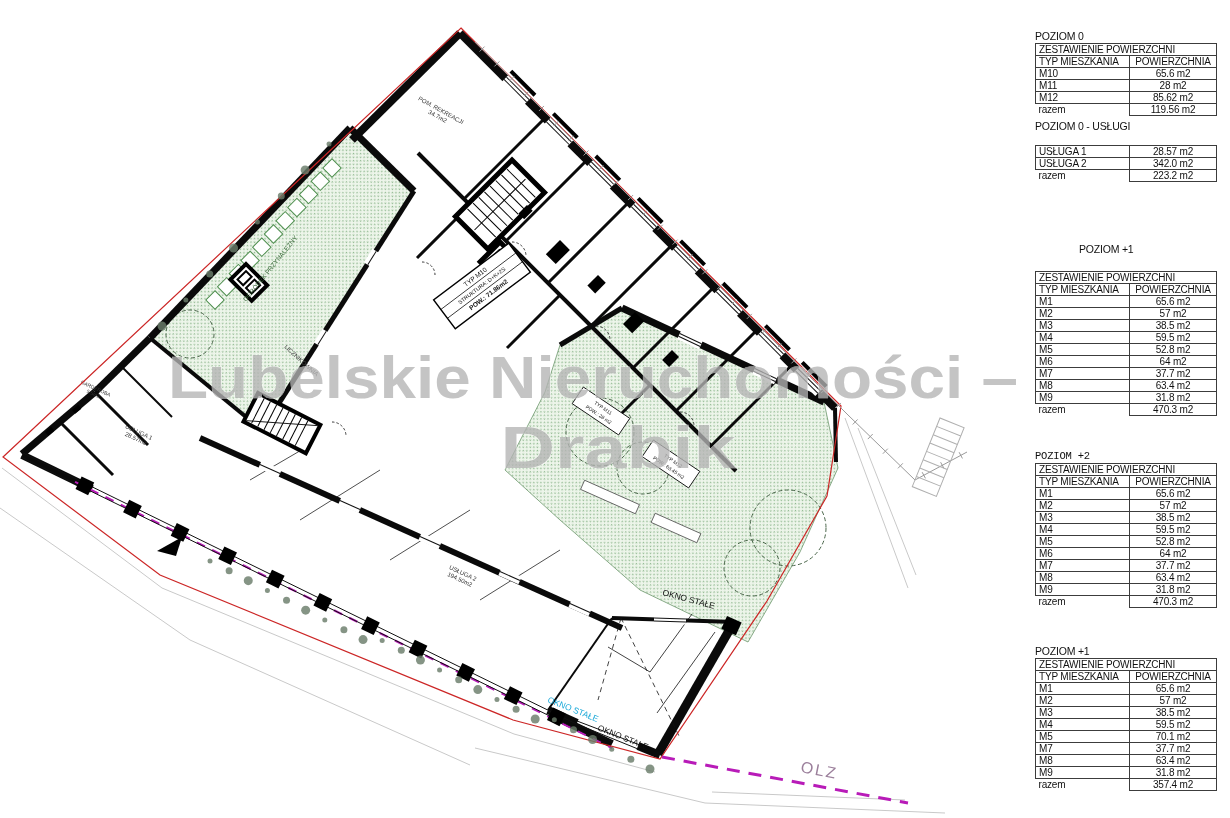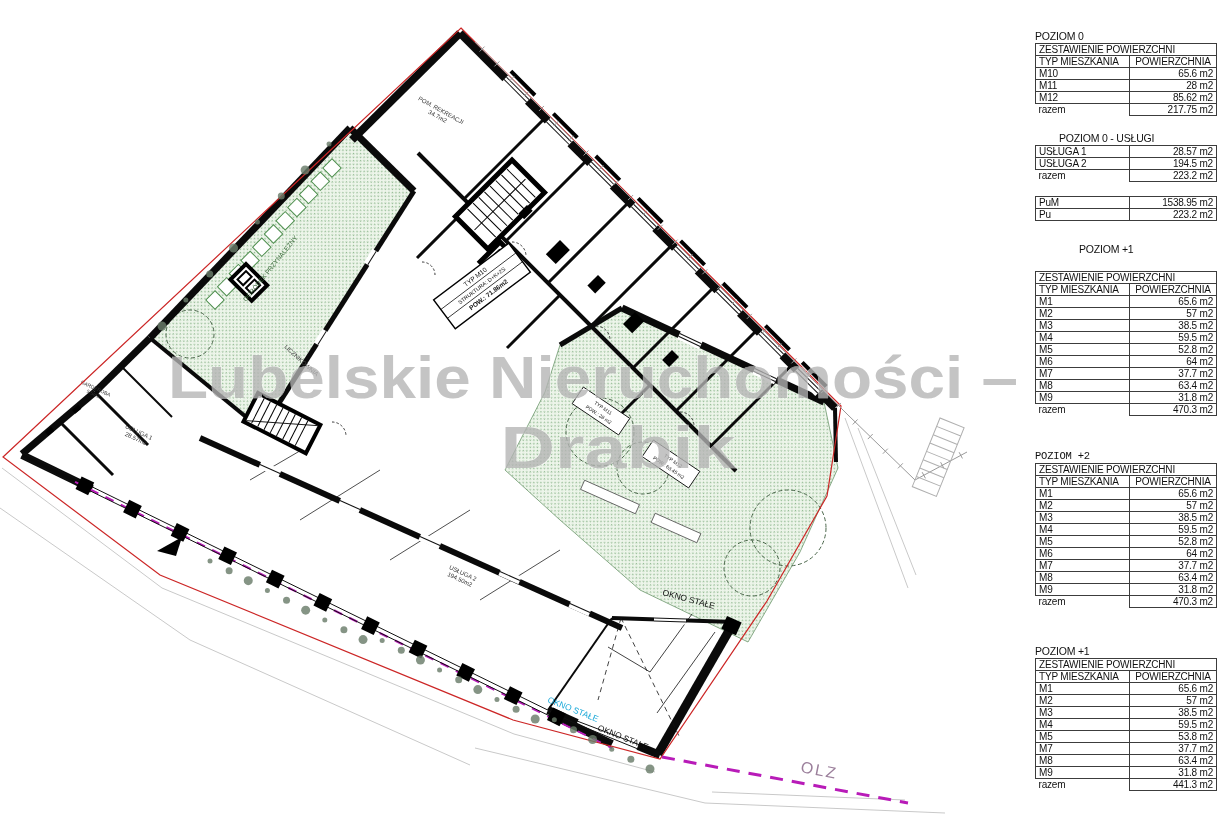--- a/index.html
+++ b/index.html
@@ -2,21 +2,21 @@
 <html><head>
 <meta charset="utf-8">
 <style>
   html,body{margin:0;padding:0}
   body{width:1230px;height:818px;background:#fff;font-family:"Liberation Sans",sans-serif;position:relative;overflow:hidden}
   #plan{position:absolute;left:0;top:0}
   #tables{position:absolute;left:1035px;top:0;width:190px;height:632px}
   .tbl-title{position:absolute;left:0;font-size:10.5px;color:#111;white-space:nowrap;letter-spacing:-0.2px}
   table.area{position:absolute;left:0;border-collapse:collapse;table-layout:fixed;width:181px;font-size:10px;color:#111;letter-spacing:-0.2px}
   table.area td{border:1px solid #3c3c3c;height:10px;padding:0 3px;overflow:hidden;white-space:nowrap;font-weight:400}
-  table.area td.val{text-align:right}
+  table.area td.val{text-align:center}
   table.area td.colv{text-align:center}
   table.area tr.total td.lbl{border:none}
   svg text{user-select:none}
 </style>
 </head>
 <body>
 
 <svg id="plan" width="1030" height="818" viewBox="0 0 1030 818" xmlns="http://www.w3.org/2000/svg">
   <defs>
     <pattern id="ghatch" width="5" height="5" patternUnits="userSpaceOnUse" patternTransform="rotate(45)">
@@ -503,57 +503,41 @@
         <tr>
           <td>M11</td>
           <td class="val">28 m2</td>
         </tr>
         <tr>
           <td>M12</td>
           <td class="val">85.62 m2</td>
         </tr>
         <tr class="total">
           <td class="lbl">razem</td>
-          <td class="val">217.75 m2</td>
+          <td class="val">119.56 m2</td>
         </tr>
       </tbody>
     </table>
-    <div class="tbl-title" style="top: 132px; margin-left: 24px;">POZIOM 0 - USŁUGI</div>
+    <div class="tbl-title" style="top: 120px;">POZIOM 0 - USŁUGI</div>
     <table class="area" style="top: 145px;">
       <colgroup>
         <col style="width: 94px;">
         <col style="width: 87px;">
       </colgroup>
       <tbody>
         <tr>
           <td>USŁUGA 1</td>
           <td class="val">28.57 m2</td>
         </tr>
         <tr>
           <td>USŁUGA 2</td>
-          <td class="val">194.5 m2</td>
+          <td class="val">342.0 m2</td>
         </tr>
         <tr class="total">
           <td class="lbl">razem</td>
-          <td class="val">223.2 m2</td>
-        </tr>
-      </tbody>
-    </table>
-    <table class="area" style="top: 196px;">
-      <colgroup>
-        <col style="width: 94px;">
-        <col style="width: 87px;">
-      </colgroup>
-      <tbody>
-        <tr>
-          <td>PuM</td>
-          <td class="val">1538.95 m2</td>
-        </tr>
-        <tr>
-          <td>Pu</td>
           <td class="val">223.2 m2</td>
         </tr>
       </tbody>
     </table>
     <div class="tbl-title" style="top: 243px; padding-left: 44px;">POZIOM +1</div>
     <table class="area" style="top: 271px;">
       <colgroup>
         <col style="width: 94px;">
         <col style="width: 87px;">
       </colgroup>
@@ -688,33 +672,33 @@
         <tr>
           <td>M3</td>
           <td class="val">38.5 m2</td>
         </tr>
         <tr>
           <td>M4</td>
           <td class="val">59.5 m2</td>
         </tr>
         <tr>
           <td>M5</td>
-          <td class="val">53.8 m2</td>
+          <td class="val">70.1 m2</td>
         </tr>
         <tr>
           <td>M7</td>
           <td class="val">37.7 m2</td>
         </tr>
         <tr>
           <td>M8</td>
           <td class="val">63.4 m2</td>
         </tr>
         <tr>
           <td>M9</td>
           <td class="val">31.8 m2</td>
         </tr>
         <tr class="total">
           <td class="lbl">razem</td>
-          <td class="val">441.3 m2</td>
+          <td class="val">357.4 m2</td>
         </tr>
       </tbody>
     </table>
   </div>
 
 </body></html>

